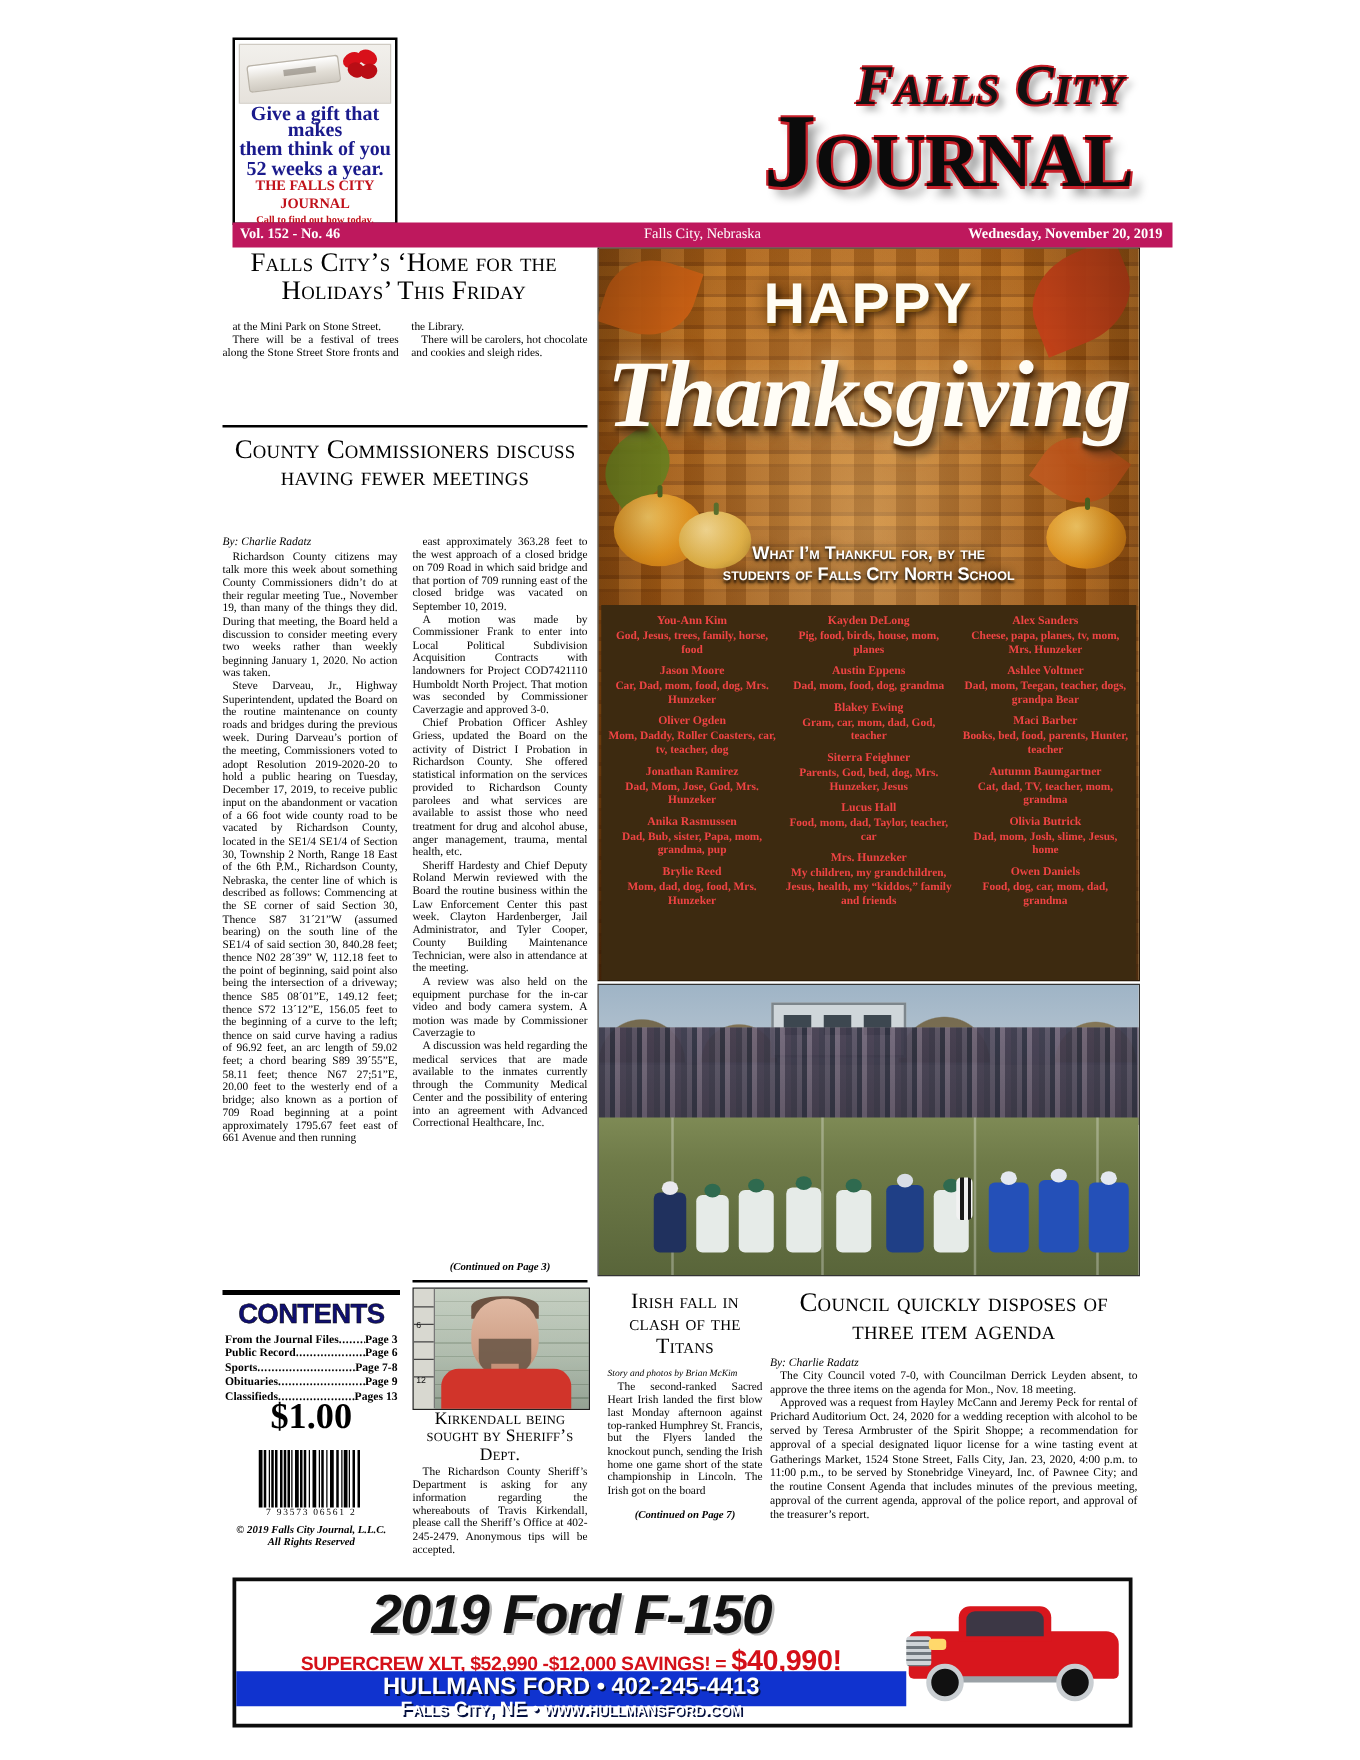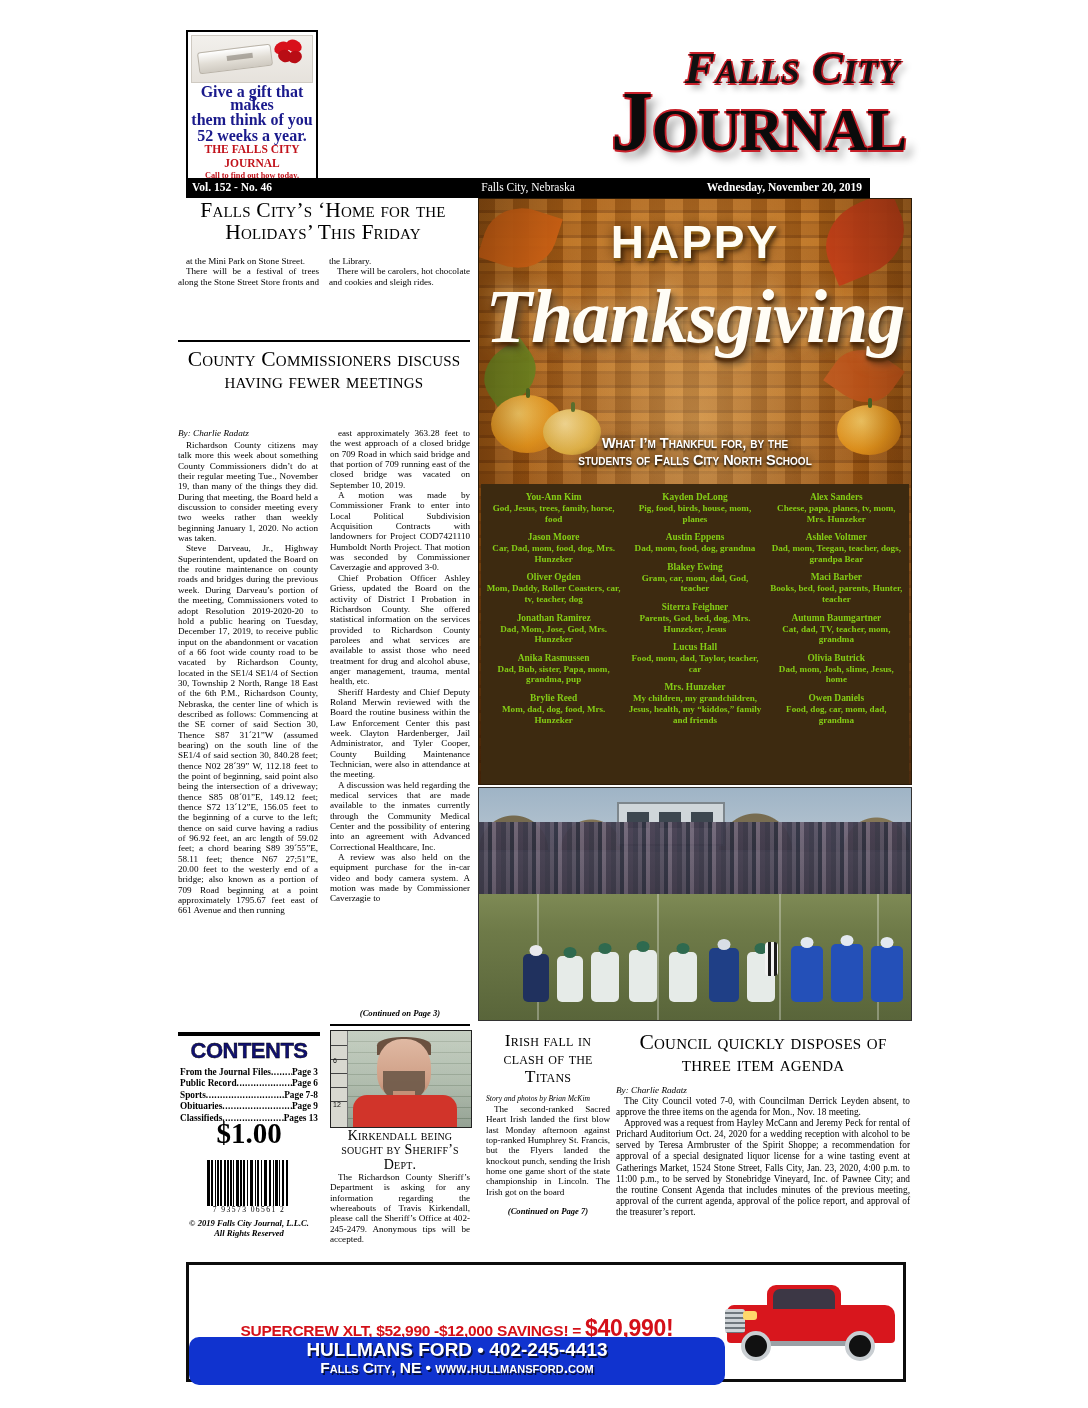--- a/index.html
+++ b/index.html
@@ -30,21 +30,21 @@
   .flagwrap{position:absolute;left:150px;top:-4px;width:570px;height:150px;}
   .flag-top{position:absolute;right:6px;top:16px;font-family:"Liberation Serif",serif;font-style:italic;
      font-weight:bold;font-size:45px;letter-spacing:1px;color:#111;
      text-shadow:1.6px 0 0 #c8202a,-1.6px 0 0 #c8202a,0 1.6px 0 #c8202a,0 -1.6px 0 #c8202a, 5px 5px 6px rgba(0,0,0,.35);}
   .flag-top .sm{font-size:33px;}
   .flag-bot{position:absolute;right:0px;top:54px;font-family:"Liberation Serif",serif;font-weight:bold;
      font-size:84px;letter-spacing:-1px;color:#0b0b0b;line-height:84px;
      text-shadow:1.8px 0 0 #c8202a,-1.8px 0 0 #c8202a,0 1.8px 0 #c8202a,0 -1.8px 0 #c8202a, 7px 7px 8px rgba(0,0,0,.38);}
   .flag-bot .sm{font-size:60px;}
 
-  .datebar{position:absolute;left:186px;top:178px;width:684px;height:20px;background:#000000;color:#fff;}
+  .datebar{position:absolute;left:186px;top:178px;width:752px;height:20px;background:#be185d;color:#fff;}
   .datebar span{position:absolute;top:3px;font-size:11.5px;font-family:"Liberation Serif",serif;}
   .db-vol{left:6px;font-weight:bold;}
   .db-city{left:50%;transform:translateX(-50%);}
   .db-date{right:8px;font-weight:bold;}
 
   
   .hdl{font-family:"Liberation Serif",serif;font-weight:normal;text-align:center;line-height:1.02;
        font-variant:small-caps;letter-spacing:.2px;}
   .body-txt{font-family:"Liberation Serif",serif;font-size:9.1px;line-height:10.35px;text-align:justify;
        text-justify:inter-word;hyphens:auto;}
@@ -133,21 +133,21 @@
       color:#fffdf4;text-shadow:0 3px 0 #8a5a12,0 0 14px rgba(80,40,0,.8),3px 4px 5px rgba(0,0,0,.6);}
   .thanks{position:absolute;left:0;right:0;top:74px;text-align:center;
       font-family:"Liberation Serif",serif;font-style:italic;font-weight:bold;font-size:76px;
       color:#fffdf6;letter-spacing:-1px;
       text-shadow:0 4px 3px rgba(70,34,4,.85),0 0 18px rgba(255,225,170,.55),4px 6px 7px rgba(0,0,0,.55);}
   .tg-sub{position:absolute;left:10px;right:10px;top:236px;text-align:center;
       font-family:Liberation Sans, sans-serif;font-variant:small-caps;font-weight:bold;font-size:14.5px;
       line-height:17px;color:#fff;text-shadow:0 2px 2px rgba(0,0,0,.85),0 0 8px rgba(0,0,0,.7);}
   .tg-names{position:absolute;left:2px;right:2px;top:285px;bottom:0;background:#3d2a10;
       padding:8px 4px 4px 4px;box-sizing:border-box;display:flex;gap:4px;}
-  .tg-col{flex:1 1 0;text-align:center;color:#84cc16;font-family:"Liberation Serif",serif;}
+  .tg-col{flex:1 1 0;text-align:center;color:#ef4444;font-family:"Liberation Serif",serif;}
   .tg-ent{margin-bottom:8px;}
   .tg-ent .nm{font-weight:bold;font-size:9.4px;line-height:11px;}
   .tg-ent .th{font-weight:bold;font-size:9.1px;line-height:10.6px;}
 
   
   .fb{position:absolute;left:478px;top:787px;width:432px;height:232px;overflow:hidden;border:1px solid #333;}
   .fb .sky{position:absolute;left:0;top:0;right:0;height:64px;background:linear-gradient(180deg,#9fb4c6 0%,#b9c7d2 100%);}
   .fb .crowdband{position:absolute;left:0;top:34px;right:0;height:78px;background:
       repeating-linear-gradient(90deg,#4a4a55 0 5px,#6d6a72 5px 9px,#3b3f4a 9px 13px,#8a8288 13px 17px,#55505c 17px 22px),
       linear-gradient(180deg,#6a6672 0%,#514d59 100%);background-blend-mode:overlay;opacity:.95;}
@@ -168,21 +168,21 @@
 
   
   .ford{position:absolute;left:186px;top:1262px;width:720px;height:120px;border:3px solid #0d0d0d;background:#fff;box-sizing:border-box;}
   .ford .left{position:absolute;left:0;top:0;width:536px;height:114px;}
   .ford .t1{position:absolute;left:0;right:0;top:2px;text-align:center;font-family:"Liberation Sans",sans-serif;
       font-weight:bold;font-style:italic;font-size:44px;letter-spacing:-1px;color:#111;
       text-shadow:2px 2px 0 #bbb;}
   .ford .t2{position:absolute;left:0;right:0;top:50px;text-align:center;font-family:"Liberation Sans",sans-serif;
       font-weight:bold;font-size:15.5px;color:#d41019;letter-spacing:-.3px;}
   .ford .t2 .big{font-size:23px;}
-  .ford .blue{position:absolute;left:0;top:72px;width:536px;height:48px;background:#1033cf;border-radius:10px;}
+  .ford .blue{position:absolute;left:0;top:72px;width:536px;height:28px;background:#1033cf;}
   .ford .b1{position:absolute;left:0;right:0;top:2px;text-align:center;font-family:"Liberation Sans",sans-serif;
       font-weight:bold;font-size:19px;color:#fff;text-shadow:1.5px 1.5px 0 #05103f;}
   .ford .b2{position:absolute;left:0;right:0;top:22px;text-align:center;font-family:"Liberation Sans",sans-serif;
       font-weight:bold;font-size:15.5px;color:#fff;font-variant:small-caps;text-shadow:1.5px 1.5px 0 #05103f;}
   .truck{position:absolute;right:4px;top:6px;width:176px;height:104px;}
   .truck .body{position:absolute;left:4px;top:34px;width:168px;height:38px;background:#d8161d;border-radius:7px 10px 4px 4px;}
   .truck .cab{position:absolute;left:44px;top:14px;width:74px;height:28px;background:#d8161d;border-radius:9px 9px 0 0;}
   .truck .glass{position:absolute;left:50px;top:18px;width:62px;height:20px;background:#2b3b4a;border-radius:7px 7px 0 0;opacity:.9;}
   .truck .grille{position:absolute;left:2px;top:38px;width:20px;height:24px;background:
       repeating-linear-gradient(180deg,#cfd4d8 0 3px,#6f777d 3px 5px);border-radius:3px;}
@@ -244,22 +244,22 @@
   <div class="byline cc-by">By: Charlie Radatz</div>
   <div class="body-txt cc-c1">
       <p>Richardson County citizens may talk more this week about something County Commissioners didn’t do at their regular meeting Tue., November 19, than many of the things they did. During that meeting, the Board held a discussion to consider meeting every two weeks rather than weekly beginning January 1, 2020. No action was taken.</p>
       <p>Steve Darveau, Jr., Highway Superintendent, updated the Board on the routine maintenance on county roads and bridges during the previous week. During Darveau’s portion of the meeting, Commissioners voted to adopt Resolution 2019-2020-20 to hold a public hearing on Tuesday, December 17, 2019, to receive public input on the abandonment or vacation of a 66 foot wide county road to be vacated by Richardson County, located in the SE1/4 SE1/4 of Section 30, Township 2 North, Range 18 East of the 6th P.M., Richardson County, Nebraska, the center line of which is described as follows: Commencing at the SE corner of said Section 30, Thence S87 31´21”W (assumed bearing) on the south line of the SE1/4 of said section 30, 840.28 feet; thence N02 28´39” W, 112.18 feet to the point of beginning, said point also being the intersection of a driveway; thence S85 08´01”E, 149.12 feet; thence S72 13´12”E, 156.05 feet to the beginning of a curve to the left; thence on said curve having a radius of 96.92 feet, an arc length of 59.02 feet; a chord bearing S89 39´55”E, 58.11 feet; thence N67 27;51”E, 20.00 feet to the westerly end of a bridge; also known as a portion of 709 Road beginning at a point approximately 1795.67 feet east of 661 Avenue and then running</p>
     </div>
   <div class="body-txt cc-c2">
       <p>east approximately 363.28 feet to the west approach of a closed bridge on 709 Road in which said bridge and that portion of 709 running east of the closed bridge was vacated on September 10, 2019.</p>
       <p>A motion was made by Commissioner Frank to enter into Local Political Subdivision Acquisition Contracts with landowners for Project COD7421110 Humboldt North Project. That motion was seconded by Commissioner Caverzagie and approved 3-0.</p>
       <p>Chief Probation Officer Ashley Griess, updated the Board on the activity of District I Probation in Richardson County. She offered statistical information on the services provided to Richardson County parolees and what services are available to assist those who need treatment for drug and alcohol abuse, anger management, trauma, mental health, etc.</p>
       <p>Sheriff Hardesty and Chief Deputy Roland Merwin reviewed with the Board the routine business within the Law Enforcement Center this past week. Clayton Hardenberger, Jail Administrator, and Tyler Cooper, County Building Maintenance Technician, were also in attendance at the meeting.</p>
+      <p>A review was also held on the equipment purchase for the in-car video and body camera system. A motion was made by Commissioner Caverzagie to</p>
       <p>A discussion was held regarding the medical services that are made available to the inmates currently through the Community Medical Center and the possibility of entering into an agreement with Advanced Correctional Healthcare, Inc.</p>
-      <p>A review was also held on the equipment purchase for the in-car video and body camera system. A motion was made by Commissioner Caverzagie to</p>
     </div>
   <div class="contd cc-contd">(Continued on Page 3)</div>
   <div class="rule cc-endrule"></div>
 
   <div class="contents">
     <div class="toprule"></div>
     <h3>CONTENTS</h3>
     <ul id="contents-list">
         <li>
           <span class="nm">From the Journal Files</span>
@@ -503,20 +503,21 @@
         <span class="hel" style="background:#e3e8f0"></span>
       </div>
     <div class="pl" style="left:392px;width:32px;height:56px;background:#2450b8">
         <span class="hel" style="background:#e3e8f0"></span>
       </div>
     <div class="ref"></div>
   </div>
 
   <div class="ford">
     <div class="left">
+      <div class="t1">2019 Ford F-150</div>
       <div class="t2"><span>SUPERCREW XLT, $52,990 -$12,000 SAVINGS! = </span><span class="big">$40,990!</span></div>
       <div class="blue">
         <div class="b1">HULLMANS FORD • 402-245-4413</div>
         <div class="b2">Falls City, NE • www.hullmansford.com</div>
       </div>
     </div>
     <div class="truck">
       <span class="body"></span>
         <span class="cab"></span>
         <span class="glass"></span>

